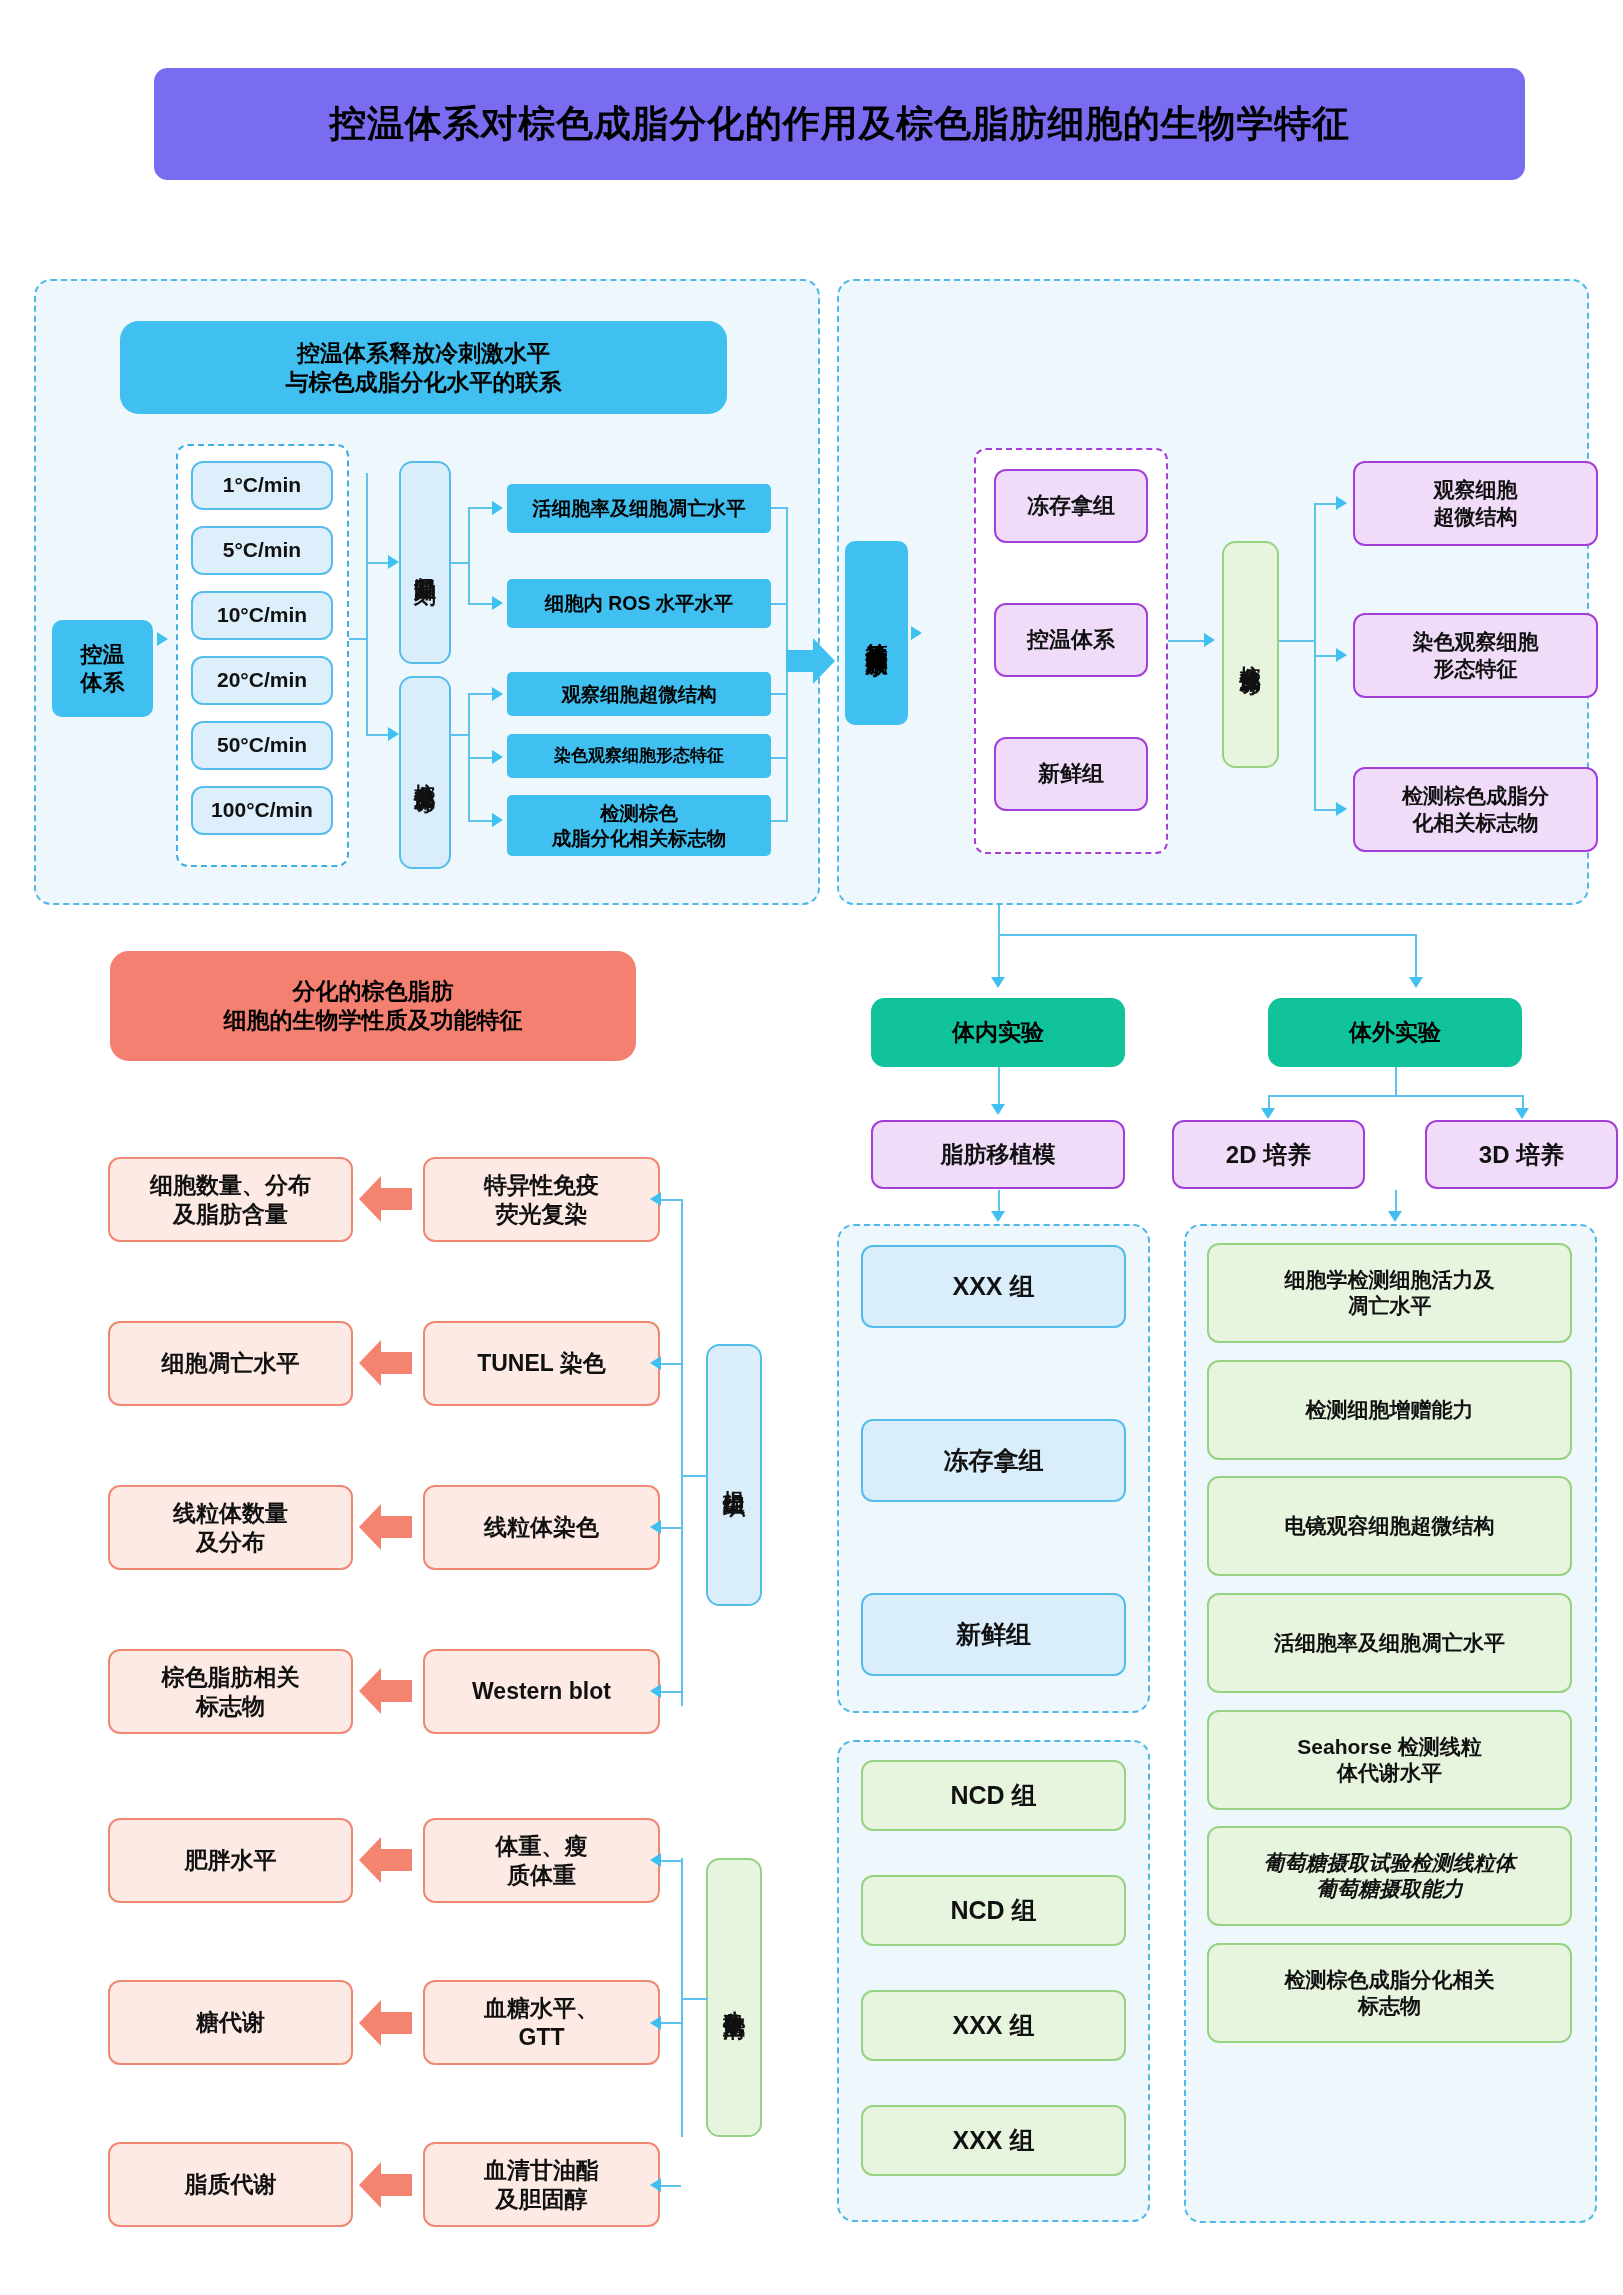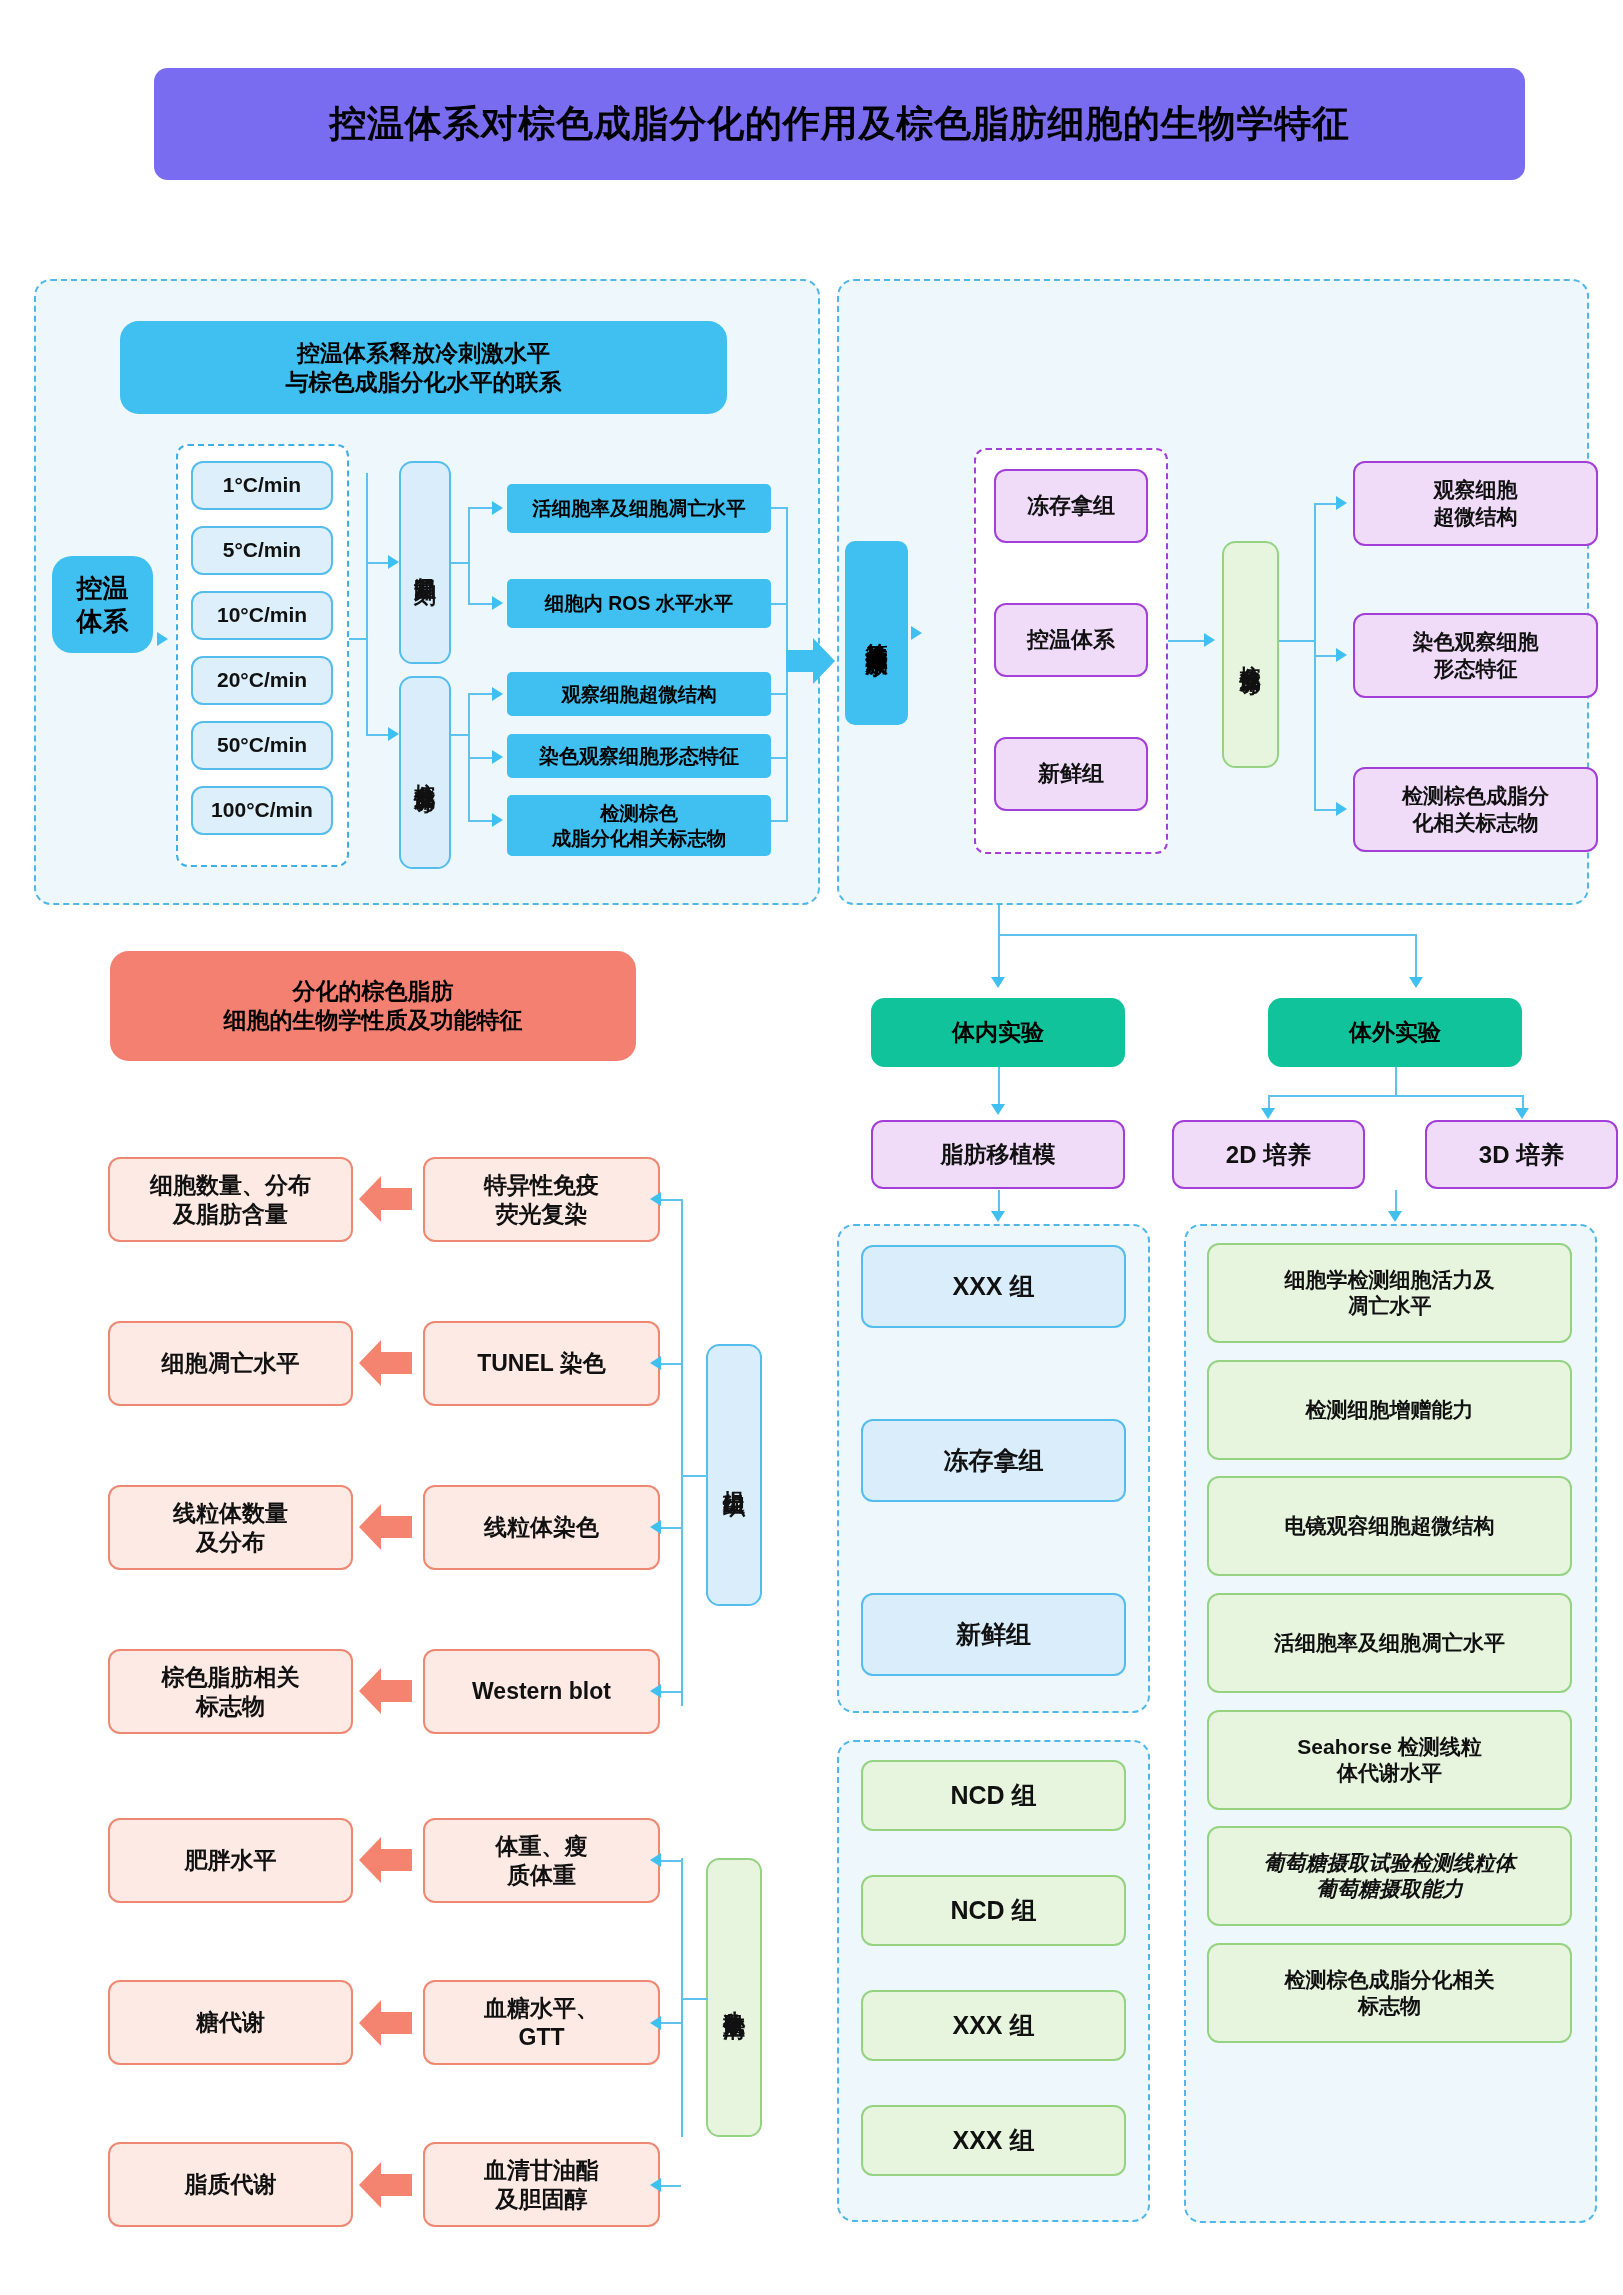--- a/index.html
+++ b/index.html
@@ -119,21 +119,21 @@
 
 <div class="canvas">
 
   <div class="main-title">控温体系对棕色成脂分化的作用及棕色脂肪细胞的生物学特征</div>
 
   <div class="dashed-panel" style="left:34px; top:279px; width:786px; height:626px;"></div>
 
   <div class="box hdr-blue" style="left:120px; top:321px; width:607px; height:93px;">控温体系释放冷刺激水平
 与棕色成脂分化水平的联系</div>
 
-  <div class="box solid-blue" style="left:52px; top:556px; width:101px; height:97px; font-size:26px; border-radius:20px;">控温
+  <div class="box solid-blue" style="left:52px; top:620px; width:101px; height:97px; font-size:22px; border-radius:10px;">控温
 体系</div>
   <div class="arrow-r" style="left:157px; top:632px;"></div>
 
   <div class="dashed-inner-blue" style="left:176px; top:444px; width:173px; height:423px;"></div>
   <div class="box lt-blue" style="left:191px; top:461px; width:142px; height:49px; font-size:21px;">1°C/min</div>
   <div class="box lt-blue" style="left:191px; top:526px; width:142px; height:49px; font-size:21px;">5°C/min</div>
   <div class="box lt-blue" style="left:191px; top:591px; width:142px; height:49px; font-size:21px;">10°C/min</div>
   <div class="box lt-blue" style="left:191px; top:656px; width:142px; height:49px; font-size:21px;">20°C/min</div>
   <div class="box lt-blue" style="left:191px; top:721px; width:142px; height:49px; font-size:21px;">50°C/min</div>
   <div class="box lt-blue" style="left:191px; top:786px; width:142px; height:49px; font-size:21px;">100°C/min</div>
@@ -160,21 +160,21 @@
 
   <div class="ln ln-v" style="left:468px; top:693px; height:127px;"></div>
   <div class="ln ln-h" style="left:451px; top:734px; width:18.6px;"></div>
   <div class="ln ln-h" style="left:468px; top:693px; width:25px;"></div>
   <div class="ln ln-h" style="left:468px; top:757px; width:25px;"></div>
   <div class="ln ln-h" style="left:468px; top:820px; width:25px;"></div>
   <div class="arrow-r" style="left:492px; top:687px;"></div>
   <div class="arrow-r" style="left:492px; top:750px;"></div>
   <div class="arrow-r" style="left:492px; top:813px;"></div>
   <div class="box solid-blue" style="left:507px; top:672px; width:264px; height:44px; font-size:19.4px; border-radius:5px;">观察细胞超微结构</div>
-  <div class="box solid-blue" style="left:507px; top:734px; width:264px; height:44px; font-size:20px; border-radius:5px;">染色观察细胞形态特征</div>
+  <div class="box solid-blue" style="left:507px; top:734px; width:264px; height:44px; font-size:17px; border-radius:5px;">染色观察细胞形态特征</div>
   <div class="box solid-blue" style="left:507px; top:795px; width:264px; height:61px; font-size:19.4px; border-radius:5px;">检测棕色
 成脂分化相关标志物</div>
 
   <div class="ln ln-v" style="left:786px; top:507px; height:313px;"></div>
   <div class="ln ln-h" style="left:771px; top:507px; width:17px;"></div>
   <div class="ln ln-h" style="left:771px; top:603px; width:17px;"></div>
   <div class="ln ln-h" style="left:771px; top:693px; width:17px;"></div>
   <div class="ln ln-h" style="left:771px; top:757px; width:17px;"></div>
   <div class="ln ln-h" style="left:771px; top:820px; width:17px;"></div>
 

